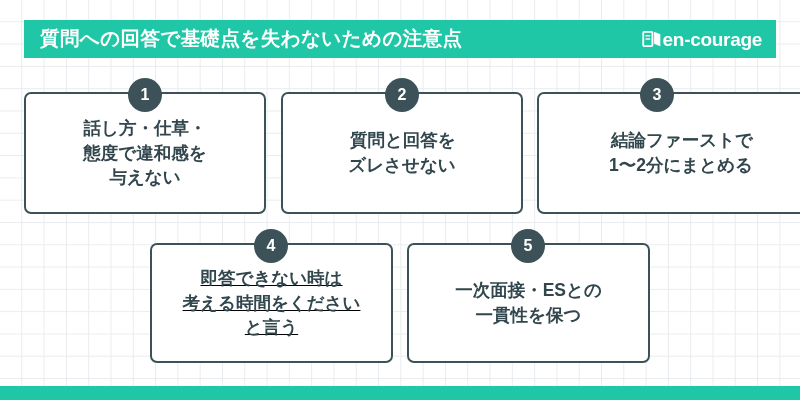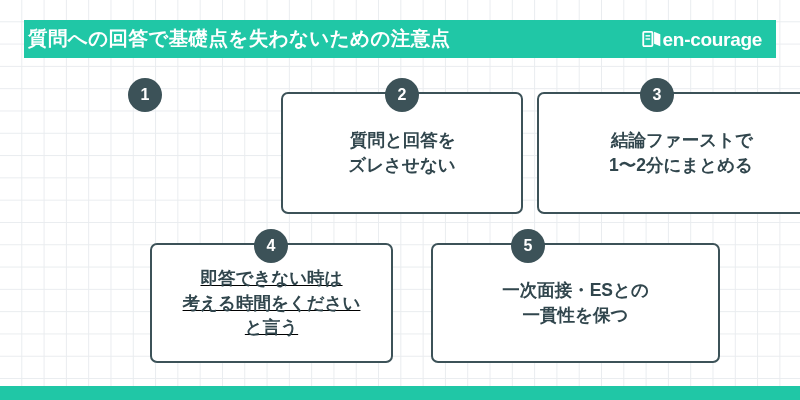--- a/index.html
+++ b/index.html
@@ -30,21 +30,21 @@
   #header-bar {
     position: absolute;
     left: 24px;
     top: 20px;
     width: 752px;
     height: 38px;
     background: #20c7a6;
     display: flex;
     align-items: center;
     justify-content: space-between;
-    padding: 0 14px 0 4px;
+    padding: 0 14px 0 16px;
     box-sizing: border-box;
   }
   #header-title {
     color: #ffffff;
     font-size: 19.5px;
     font-weight: bold;
     letter-spacing: 0.4px;
     white-space: nowrap;
     line-height: 1;
   }
@@ -109,21 +109,21 @@
   
   #card-1 { left: 24px;  top: 92px;  width: 242px; height: 122px; }
   #card-2 { left: 281px; top: 92px;  width: 242px; height: 122px; }
   #card-3 { left: 537px; top: 92px;  width: 288px; height: 122px; }
   #badge-1 { left: 128px; top: 78px; }
   #badge-2 { left: 385px; top: 78px; }
   #badge-3 { left: 640px; top: 78px; }
 
   
   #card-4 { left: 150px; top: 243px; width: 243px; height: 120px; text-decoration: underline; }
-  #card-5 { left: 407px; top: 243px; width: 289px; height: 120px; margin-left: 24px; }
+  #card-5 { left: 407px; top: 243px; width: 243px; height: 120px; }
   #badge-4 { left: 254px; top: 229px; }
   #badge-5 { left: 511px; top: 229px; }
 
   
   #footer-bar {
     position: absolute;
     left: 0;
     bottom: 0;
     width: 800px;
     height: 14px;
@@ -145,20 +145,25 @@
           <path d="M14.5 3.2 L22 6.2 L22 20.8 L14.5 17.6 Z" fill="#ffffff"></path>
           <line x1="4.2" y1="8.2" x2="9.8" y2="8.2" stroke="#ffffff" stroke-width="1.7"></line>
           <line x1="4.2" y1="12" x2="9.8" y2="12" stroke="#ffffff" stroke-width="1.7"></line>
         </svg>
       </span>
       <span id="brand-name">en-courage</span>
     </div>
   </div>
 
   <div class="badge" id="badge-1">1</div>
+  <div class="card" id="card-1">
+    <div class="card-text align-center">話し方・仕草・
+態度で違和感を
+与えない</div>
+  </div>
 
   <div class="badge" id="badge-2">2</div>
   <div class="card" id="card-2">
     <div class="card-text align-left">質問と回答を
 ズレさせない</div>
   </div>
 
   <div class="badge" id="badge-3">3</div>
   <div class="card" id="card-3">
     <div class="card-text align-left">結論ファーストで

